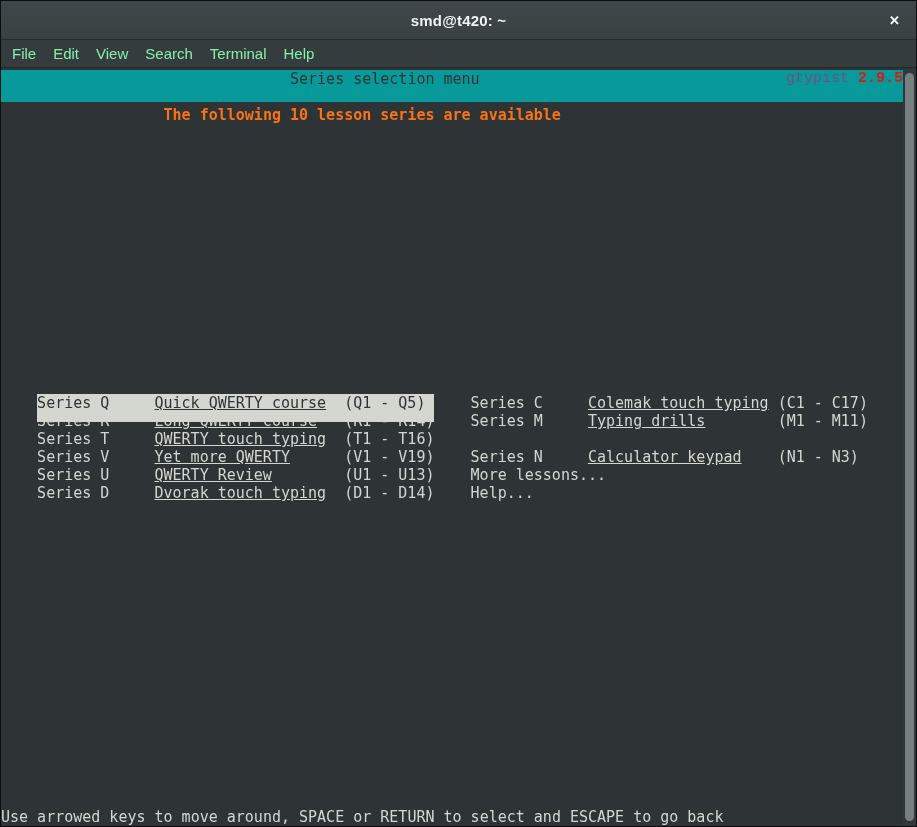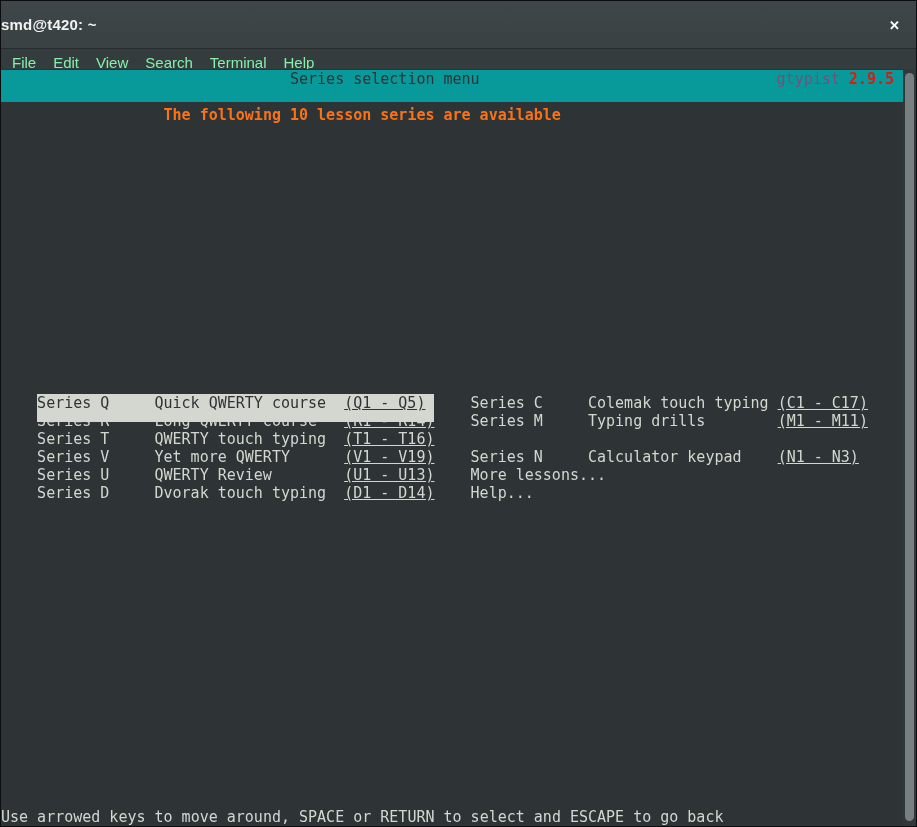--- a/index.html
+++ b/index.html
@@ -17,24 +17,24 @@
     width:917px;height:827px;overflow:hidden;background:#000;
     font-family:"Liberation Sans", sans-serif;
   }
   .window{
     position:absolute;inset:0;
     border:1px solid #0b0d0e;
     background:var(--terminal-bg);
   }
   
   .titlebar{
-    position:relative;height:48px;
+    position:relative;height:39px;
     background:linear-gradient(#40474a,#3a4143);
     border-bottom:1px solid #262b2d;
-    display:flex;align-items:center;
+    display:flex;align-items:center;justify-content:center;
   }
   .titlebar .title{
     color:#f2f2f0;font-size:15px;font-weight:bold;letter-spacing:.2px;
   }
   .close-btn{
     position:absolute;right:13px;top:50%;transform:translateY(-50%);
     color:#ffffff;font-size:13px;font-weight:bold;line-height:1;
     cursor:default;padding:3px;
   }
   
@@ -49,36 +49,36 @@
     position:absolute;top:68px;left:0;right:0;bottom:0;
     background:var(--terminal-bg);
     font-family:"DejaVu Sans Mono", monospace;
     font-size:15px;line-height:18px;color:var(--terminal-fg);
   }
   .banner{
     position:absolute;top:1px;left:0;right:13px;height:32px;
     background:var(--banner-bg);color:#2e3436;white-space:pre;
   }
   .banner .banner-title{position:absolute;left:32ch;top:0;}
-  .banner .banner-right{position:absolute;right:9px;top:0;}
+  .banner .banner-right{position:absolute;right:0;top:0;font-family:Liberation Mono, monospace;}
   .banner .app-name{color:var(--app-name-color);}
   .banner .app-version{color:var(--version-color);font-weight:bold;}
   .heading{
     position:absolute;top:37px;left:18ch;
     font-weight:bold;color:#f97316;white-space:pre;
   }
   .menu{position:absolute;top:325px;left:0;right:13px;}
   .menu-row{position:relative;height:18px;white-space:pre;}
   .cell{position:absolute;top:0;height:28px;}
   .cell.left{left:4ch;width:44ch;}
   .cell.right{left:52ch;width:44ch;}
   .cell.selected{background:var(--selection-bg);color:var(--selection-fg);}
   .cell .f{position:absolute;top:0;left:0;white-space:pre;}
-  .cell .f1{left:13ch;}
-  .cell .f2{left:34ch;text-decoration:underline;}
+  .cell .f1{left:13ch;text-decoration:underline;}
+  .cell .f2{left:34ch;}
   .statusline{
     position:absolute;top:739px;left:0;white-space:pre;color:var(--terminal-fg);
   }
   
   .scrollbar{
     position:absolute;top:0;right:0;width:13px;height:100%;
     background:#31383a;
   }
   .scrollbar .thumb{
     position:absolute;top:4px;left:2px;width:9px;height:748px;

